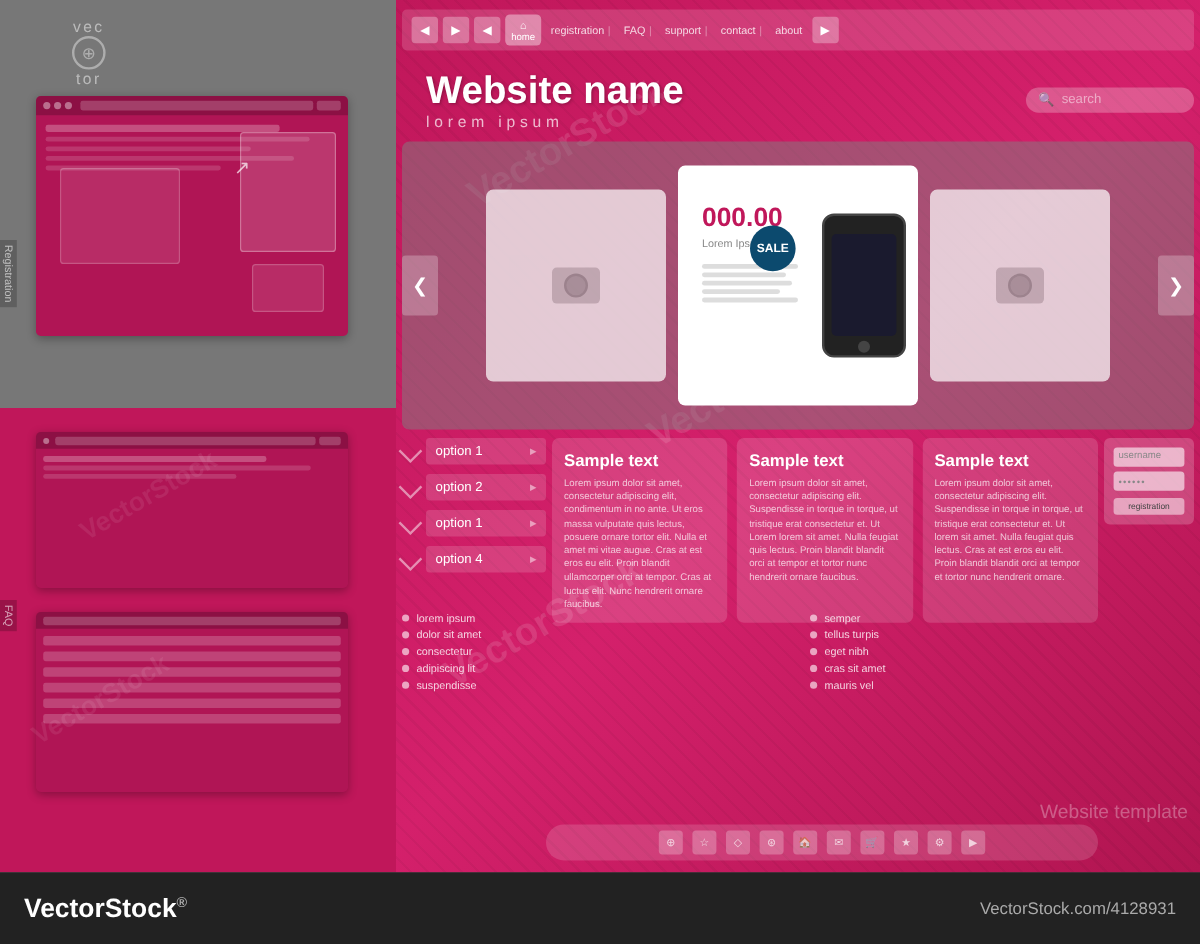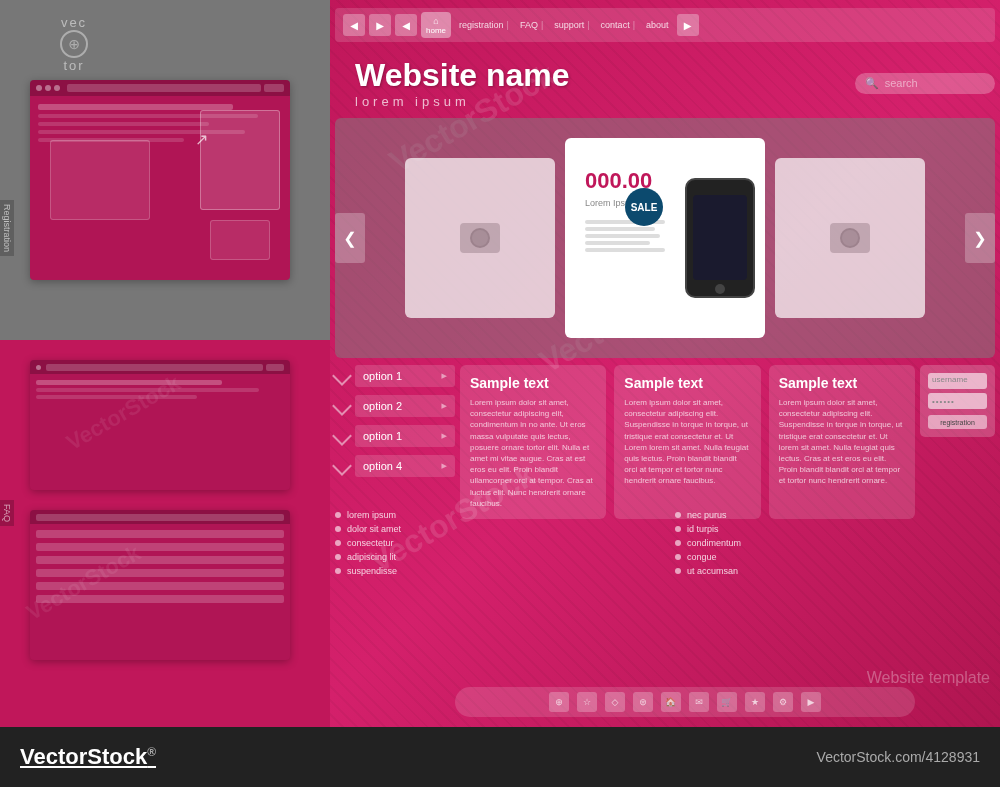--- a/index.html
+++ b/index.html
@@ -22,21 +22,20 @@
       display: flex;
       align-items: center;
       justify-content: space-between;
       padding: 0 20px;
       z-index: 100;
     }
     .bottom-bar-logo {
       color: white;
       font-size: 22px;
       font-weight: bold;
-      text-decoration: underline;
     }
     .bottom-bar-logo sup { font-size: 12px; color: #aaa; }
     .bottom-bar-url {
       color: #aaa;
       font-size: 14px;
     }
 
     
     .left-sidebar {
       position: absolute;
@@ -745,37 +744,37 @@
           <span>adipiscing lit</span>
         </div>
       <div class="list-item-row">
           <div class="bullet"></div>
           <span>suspendisse</span>
         </div>
     </div>
     <div class="list-col">
       <div class="list-item-row">
           <div class="bullet"></div>
-          <span>nec purus</span>
-        </div>
-      <div class="list-item-row">
-          <div class="bullet"></div>
-          <span>id turpis</span>
-        </div>
-      <div class="list-item-row">
-          <div class="bullet"></div>
-          <span>condimentum</span>
-        </div>
-      <div class="list-item-row">
-          <div class="bullet"></div>
-          <span>congue</span>
-        </div>
-      <div class="list-item-row">
-          <div class="bullet"></div>
-          <span>ut accumsan</span>
+          <span>semper</span>
+        </div>
+      <div class="list-item-row">
+          <div class="bullet"></div>
+          <span>tellus turpis</span>
+        </div>
+      <div class="list-item-row">
+          <div class="bullet"></div>
+          <span>eget nibh</span>
+        </div>
+      <div class="list-item-row">
+          <div class="bullet"></div>
+          <span>cras sit amet</span>
+        </div>
+      <div class="list-item-row">
+          <div class="bullet"></div>
+          <span>mauris vel</span>
         </div>
     </div>
   </div>
 
   <div class="icon-toolbar">
     <div class="tool-icon">⊕</div>
     <div class="tool-icon">☆</div>
     <div class="tool-icon">◇</div>
     <div class="tool-icon">⊛</div>
     <div class="tool-icon">🏠</div>

